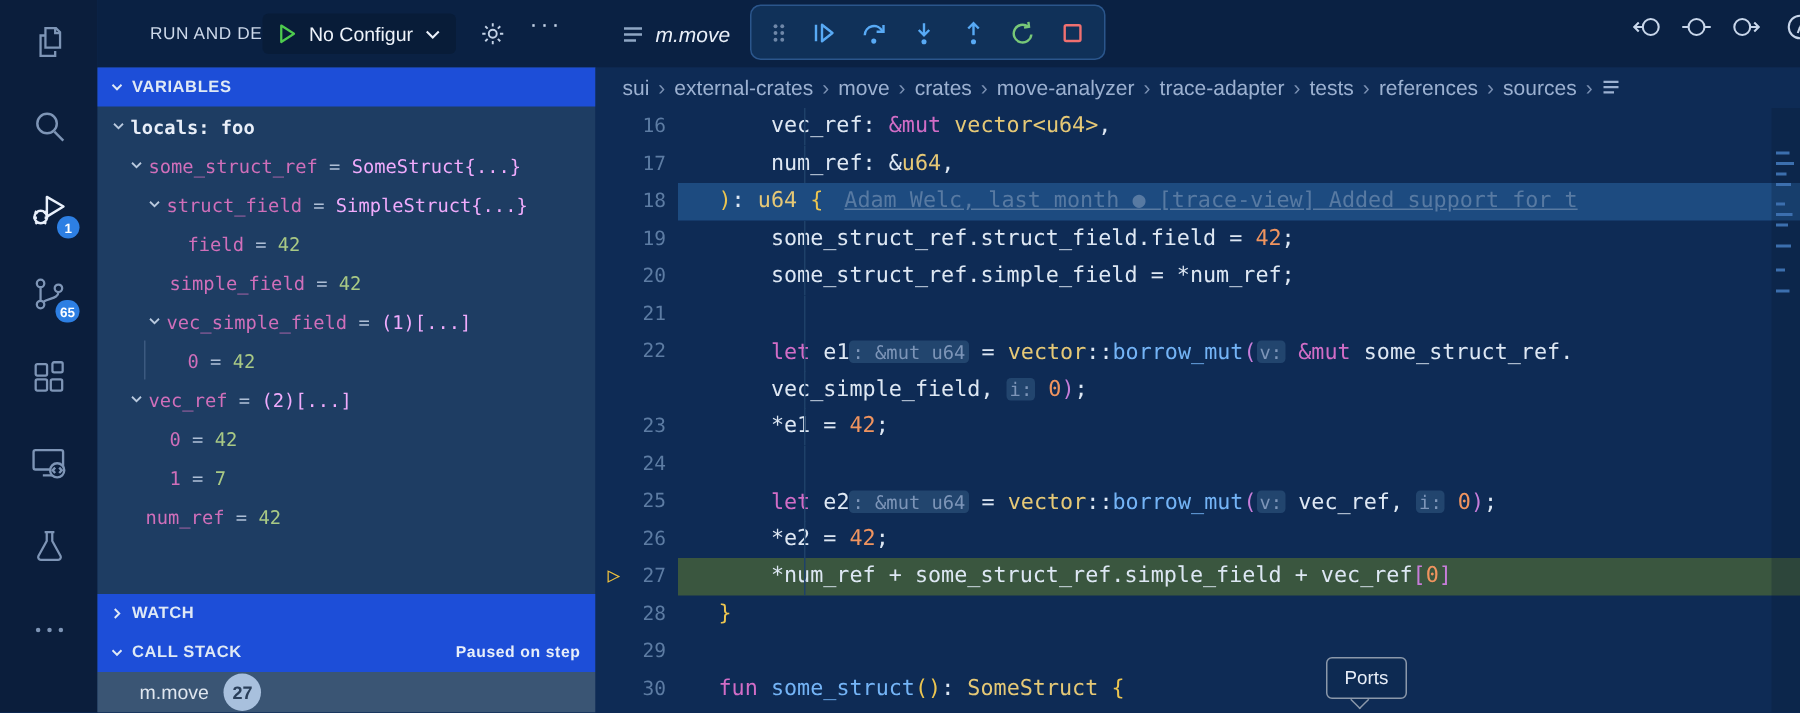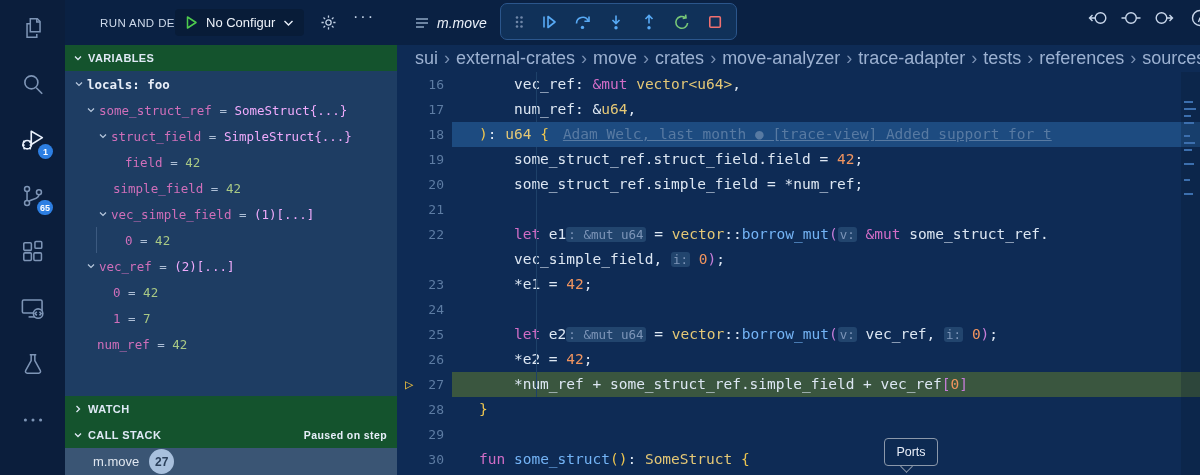--- a/index.html
+++ b/index.html
@@ -40,21 +40,21 @@
   .dbg-btn { display:flex; align-items:center; cursor:pointer; }
   .grip { cursor:grab; display:flex; align-items:center; }
 
   .top-actions { position:absolute; left:1022px; top:8px; display:flex; gap:11px;
                  color:#c8d6ea; }
   .top-actions .dbg-btn { width:22px; }
 
   
   .sidebar { position:absolute; left:65px; top:45px; width:332px; height:430px;
              background:#1e3d63; display:flex; flex-direction:column; }
-  .sect-head { height:26px; flex:0 0 26px; background:#14532d; display:flex; align-items:center;
+  .sect-head { height:26px; flex:0 0 26px; background:#1d4ed8; display:flex; align-items:center;
                padding:0 10px 0 8px; color:#dfe9f5; font-size:11px; font-weight:bold;
                letter-spacing:.4px; cursor:pointer; }
   .sect-head .chev { margin-right:5px; display:flex; }
   .sect-head .spacer { flex:1; }
   .paused { font-size:10.5px; font-weight:bold; color:#e7eef9; }
   .vars { flex:1; position:relative; overflow:hidden; }
   .vrow { position:relative; height:26px; display:flex; align-items:center;
           font-family:"DejaVu Sans Mono", monospace; font-size:12.5px; white-space:pre;
           cursor:pointer; }
   .vrow .chev { display:flex; width:16px; justify-content:center; flex:0 0 16px; }
@@ -67,21 +67,21 @@
   .stack-fn { font-size:13px; color:#e8edf4; flex:1; }
   .stack-file { font-size:13px; color:#dfe6ef; margin-right:10px; }
   .stack-badge { width:25px; height:25px; border-radius:13px; background:#a8c0dd;
                  color:#2a3f5a; font-size:12px; font-weight:bold; display:flex;
                  align-items:center; justify-content:center; }
 
   
   .editor { position:absolute; left:397px; top:45px; width:803px; height:430px;
             background:#0e2b55; overflow:hidden; }
   .breadcrumb { height:26px; display:flex; align-items:center; padding-left:18px;
-                font-size:18px; color:#9cb1d1; white-space:nowrap; }
+                font-size:14px; color:#9cb1d1; white-space:nowrap; }
   .bc-item { cursor:pointer; }
   .bc-sep { margin:0 6px; color:#7a90b3; }
   .code { position:absolute; left:0; top:27px; right:0; }
   .crow { position:relative; height:25px; line-height:25px;
           font-family:"DejaVu Sans Mono", monospace; font-size:14.5px; white-space:pre;
           cursor:text; }
   .ln { position:absolute; left:0; width:47px; text-align:right; color:#5d7ca3;
         font-size:13px; }
   .ctext { position:absolute; left:55px; right:0; padding-left:27px; overflow:hidden; }
   .hl-blue  { background:#1d4b80; }

